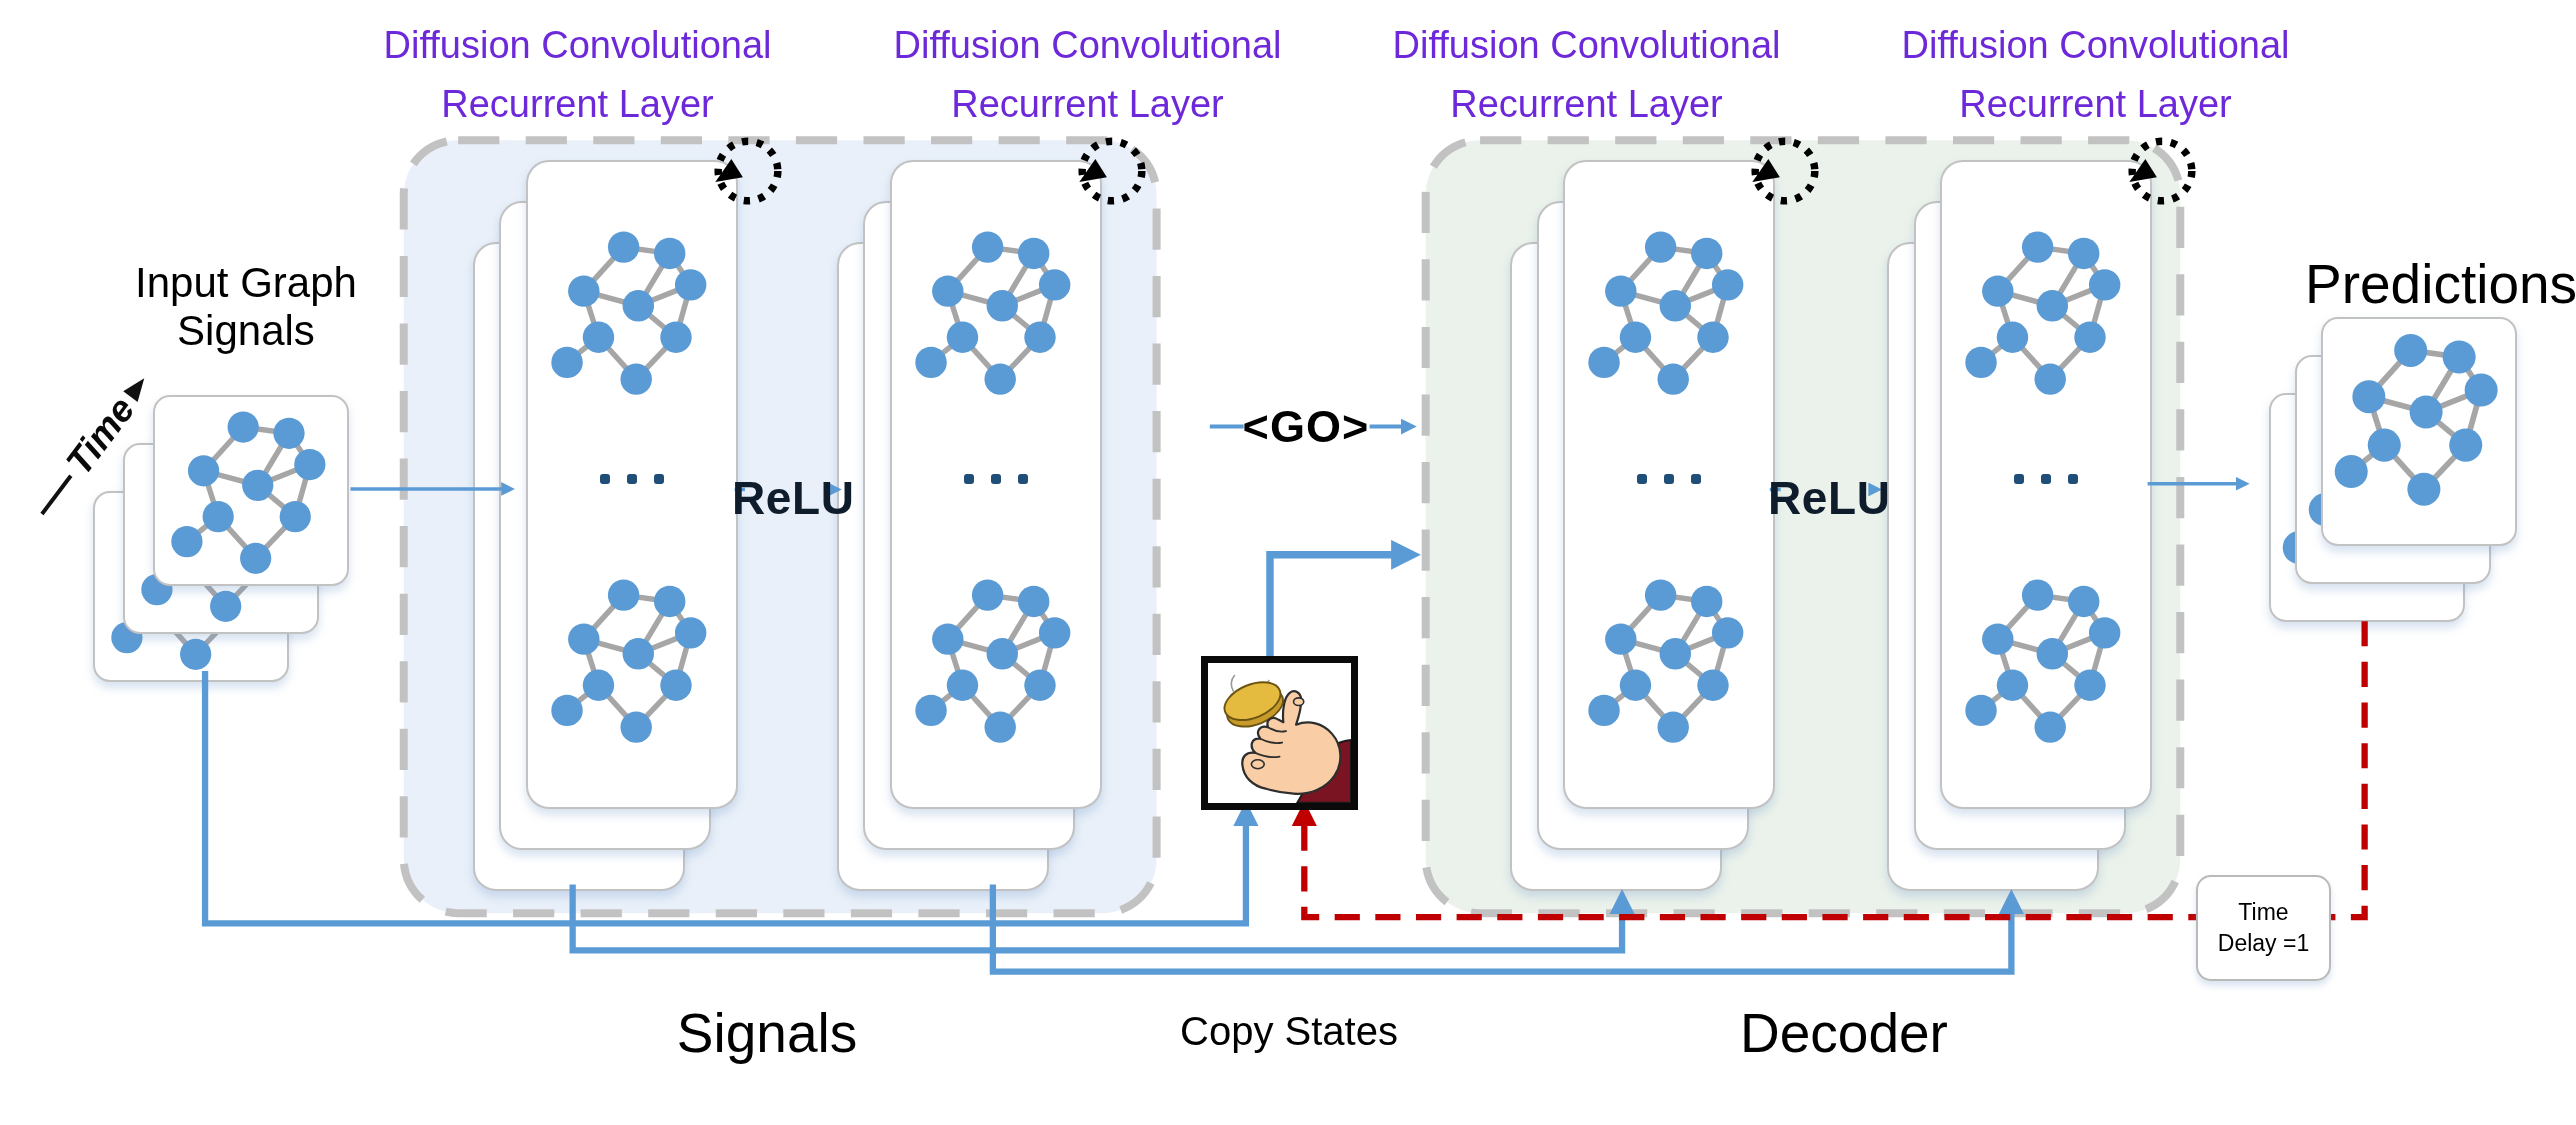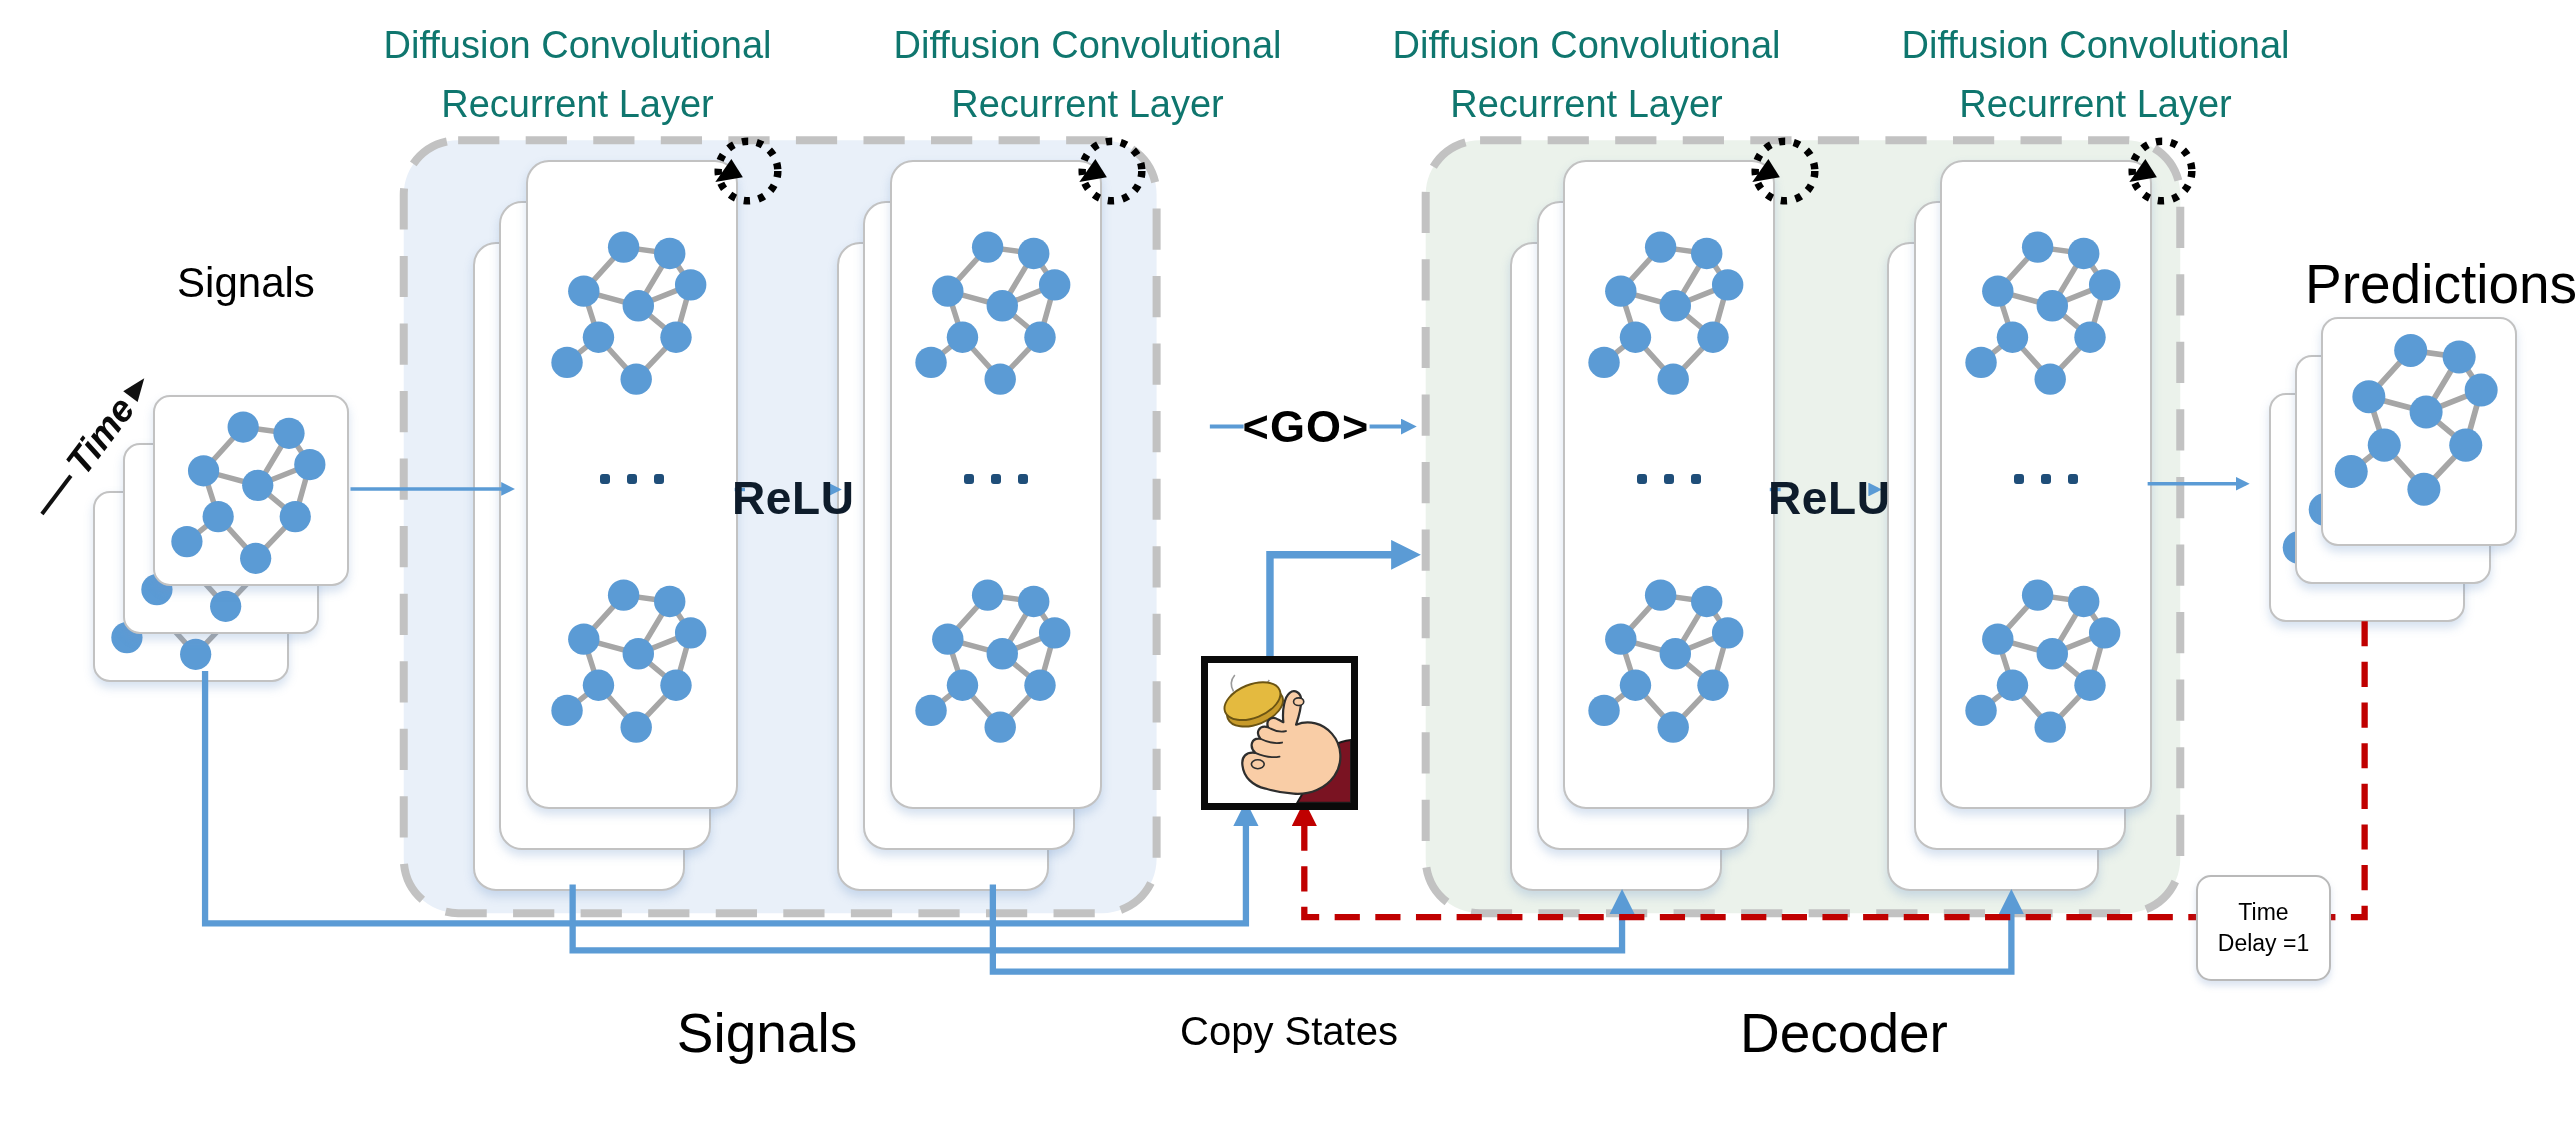--- a/index.html
+++ b/index.html
@@ -21,21 +21,21 @@
   svg[data-graph]{position:absolute;overflow:visible;}
   svg[data-graph] circle{fill:var(--node_blue);}
   svg[data-graph] line{stroke:var(--edge_gray);stroke-width:2.6;stroke-linecap:round;}
   .g-top{left:16px;top:60px;width:176px;height:176px;}
   .g-bot{left:16px;top:408px;width:176px;height:176px;}
   .g-fill{left:5.7px;top:4.6px;width:181px;height:175px;}
   .g-pred{left:5.7px;top:4.6px;width:181px;height:185px;}
   .dots{position:absolute;left:0;right:0;top:312px;display:flex;justify-content:center;gap:17px;z-index:4;}
   .dots i{width:9.7px;height:9.7px;border-radius:2.9px;background:var(--dots_navy);}
   .loop{position:absolute;width:86px;height:86px;z-index:5;}
-  .hdr{position:absolute;top:16px;width:481px;text-align:center;font-size:38px;line-height:1.55;color:#0f766e;z-index:5;}
+  .hdr{position:absolute;top:16px;width:481px;text-align:center;font-size:38px;line-height:1.55;color:#6d28d9;z-index:5;}
   .lbl{position:absolute;text-align:center;color:#000;z-index:7;}
   .relu{font-weight:bold;font-size:46px;color:var(--relu_ink);letter-spacing:0.6px;}
   .go{font-weight:bold;font-size:45px;letter-spacing:1.1px;}
   .big{font-size:55px;}
   .time-label{position:absolute;left:8px;top:425px;transform:rotate(-53deg);transform-origin:center;
       display:flex;align-items:center;gap:6.9px;font-size:37px;font-style:italic;font-weight:600;z-index:7;}
   .time-label .shaft{width:48px;height:3.4px;background:#111;}
   .time-label .tri{width:0;height:0;border-left:23px solid #111;border-top:9.2px solid transparent;border-bottom:9.2px solid transparent;}
   .coin-box{position:absolute;left:1201px;top:656px;width:143px;height:140px;background:#fff;
       border:7.4px solid #0a0a0a;z-index:8;}
@@ -513,20 +513,21 @@
       <ellipse cx="142" cy="60" rx="8" ry="6" fill="var(--skin)" stroke="#2e2e2e" stroke-width="2.5"></ellipse>
     </svg>
   </div>
 
   <div class="tdelay">
     <div>Time</div>
     <div>Delay =1</div>
   </div>
 
   <div class="lbl" style="left:74px;top:259px;width:344px;font-size:42px">
+    <div>Input Graph</div>
     <div>Signals</div>
   </div>
 
   <div class="time-label">
     <span class="shaft"></span>
     <span>Time</span>
     <span class="tri"></span>
   </div>
 
   <div class="lbl relu" style="left:732px;top:471px;width:115px">ReLU</div>

